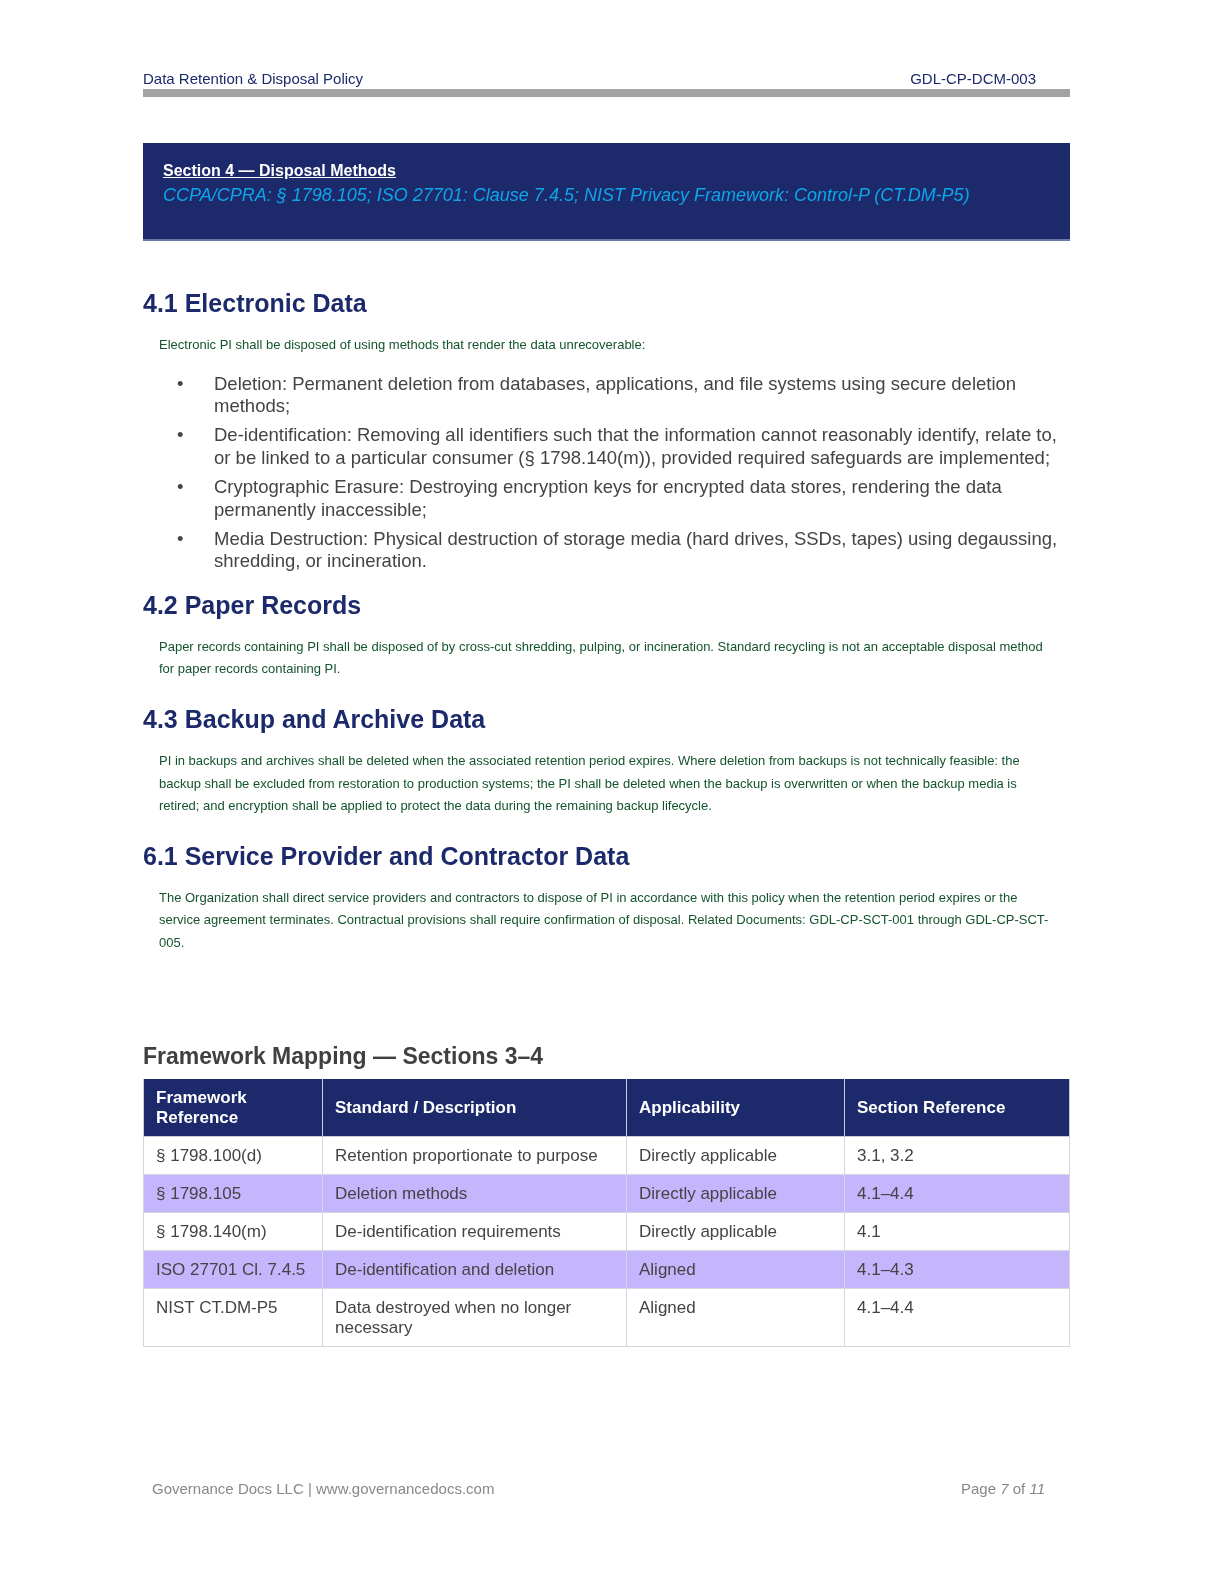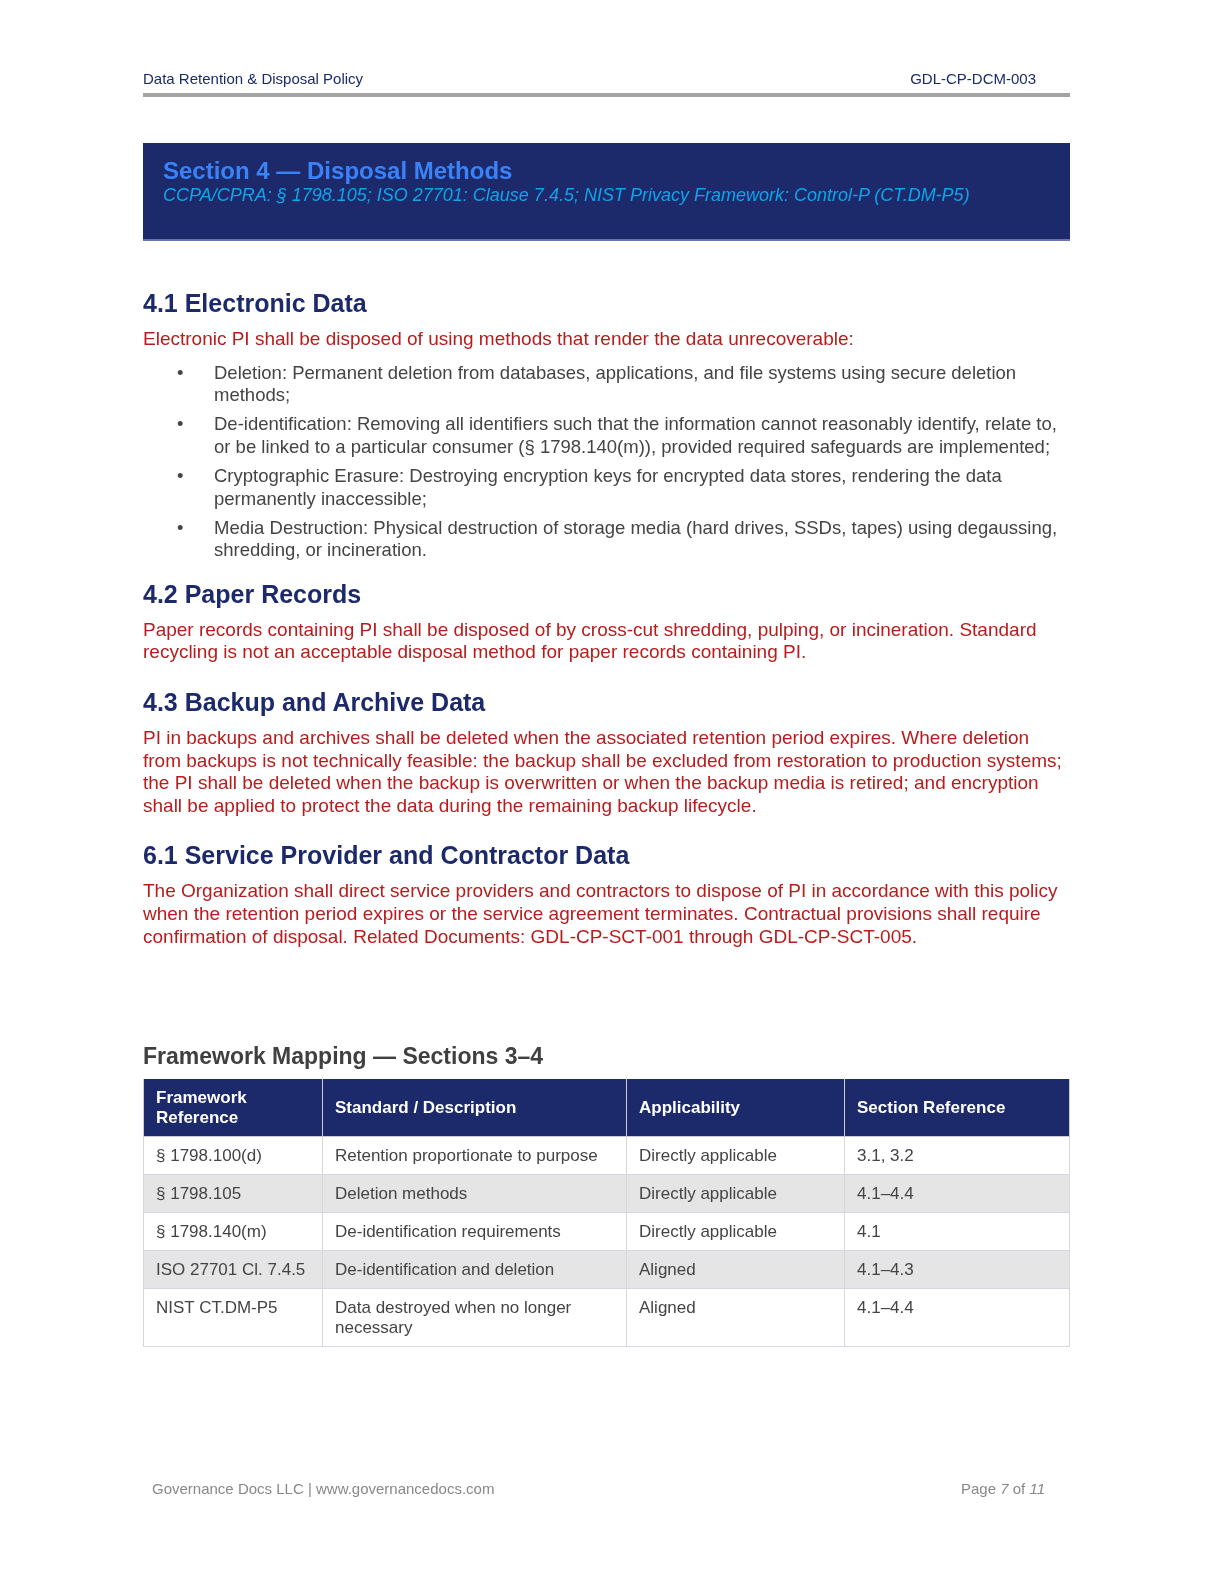--- a/index.html
+++ b/index.html
@@ -2,37 +2,37 @@
 <html><head>
 <meta charset="utf-8">
 <style>
   html, body { margin: 0; padding: 0; background: #ffffff; }
   body {
     width: 1224px; height: 1584px; position: relative; overflow: hidden;
     font-family: "Liberation Sans", sans-serif; color: #444444;
   }
   .page-header {
     position: absolute; left: 143px; top: 70px; width: 927px; height: 27px;
-    border-bottom: 4px solid #a3a3a3; box-sizing: border-box;
+    border-bottom: 8px solid #a3a3a3; box-sizing: border-box;
     display: flex; justify-content: space-between; align-items: flex-start;
     font-size: 15px; color: #1c2a6b;
   }
   .page-header .doc-id { padding-right: 34px; }
   .banner {
     position: absolute; left: 143px; top: 143px; width: 927px; height: 98px;
     background: #1c2a6b; border-bottom: 2px solid #6b76a8; box-sizing: border-box;
     padding: 14px 20px 0 20px;
   }
-  .banner-title { color: #3b82f6; font-weight: bold; font-size: 24px; line-height: 27px; }
+  .banner-title { color: #ffffff; font-weight: bold; font-size: 16px; line-height: 27px; text-decoration: underline; }
   .banner-sub { color: #0ea5e9; font-style: italic; font-size: 18px; line-height: 22px; }
   .content { position: absolute; left: 143px; top: 288px; width: 927px; }
   h2 {
     margin: 0; color: #1c2a6b; font-size: 25px; font-weight: bold; line-height: 30px;
   }
-  p { margin: 0; font-size: 19px; line-height: 22.6px; color: #b91c1c; }
+  p { margin: 16px; font-size: 13px; line-height: 22.6px; color: #14532d; }
   .s41 h2 { margin-bottom: 10px; }
   ul { list-style: none; margin: 11px 0 0 0; padding: 0; }
   ul li { position: relative; padding-left: 71px; font-size: 18.5px; line-height: 22.6px; margin-bottom: 6.5px; }
   ul li .bullet { position: absolute; left: 34px; top: 0; }
   .sec { margin-top: 22px; }
   .sec h2 { margin-bottom: 10px; }
   .fm-title {
     position: absolute; left: 143px; top: 1042px; color: #404040;
     font-weight: bold; font-size: 23px; line-height: 28px;
   }
@@ -42,21 +42,21 @@
   }
   th {
     background: #1c2a6b; color: #ffffff; font-weight: bold; text-align: left;
     padding: 0 12px; height: 57px; font-size: 17px; line-height: 20px;
     border: 1px solid #c8ccd8; border-top: none;
   }
   td {
     padding: 9px 12px 8px 12px; vertical-align: top; line-height: 20px;
     border: 1px solid #d4d7e0;
   }
-  tr.alt td { background: #e5e5e5; }
+  tr.alt td { background: #c4b5fd; }
   tr.r1 td { height: 20px; }
   .col1 { width: 154px; } .col2 { width: 279px; } .col3 { width: 193px; }
   .page-footer {
     position: absolute; left: 152px; top: 1480px; width: 927px;
     display: flex; justify-content: space-between; font-size: 15px; color: #888888;
   }
   .page-footer .pn { padding-right: 34px; }
   .page-footer i { font-style: italic; }
 </style>
 </head>

